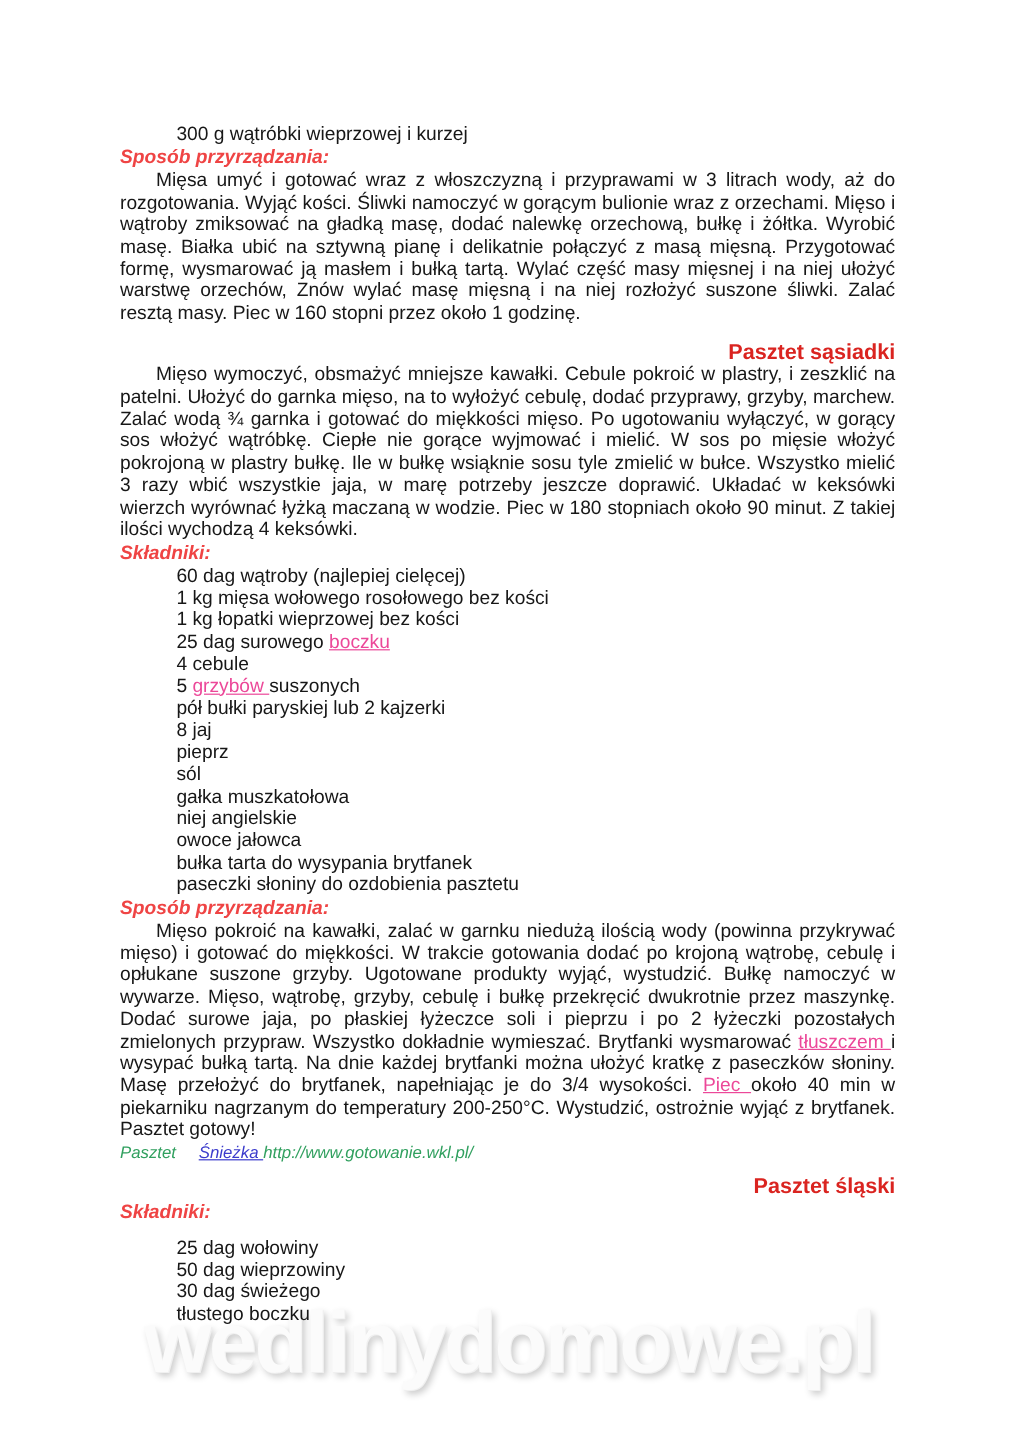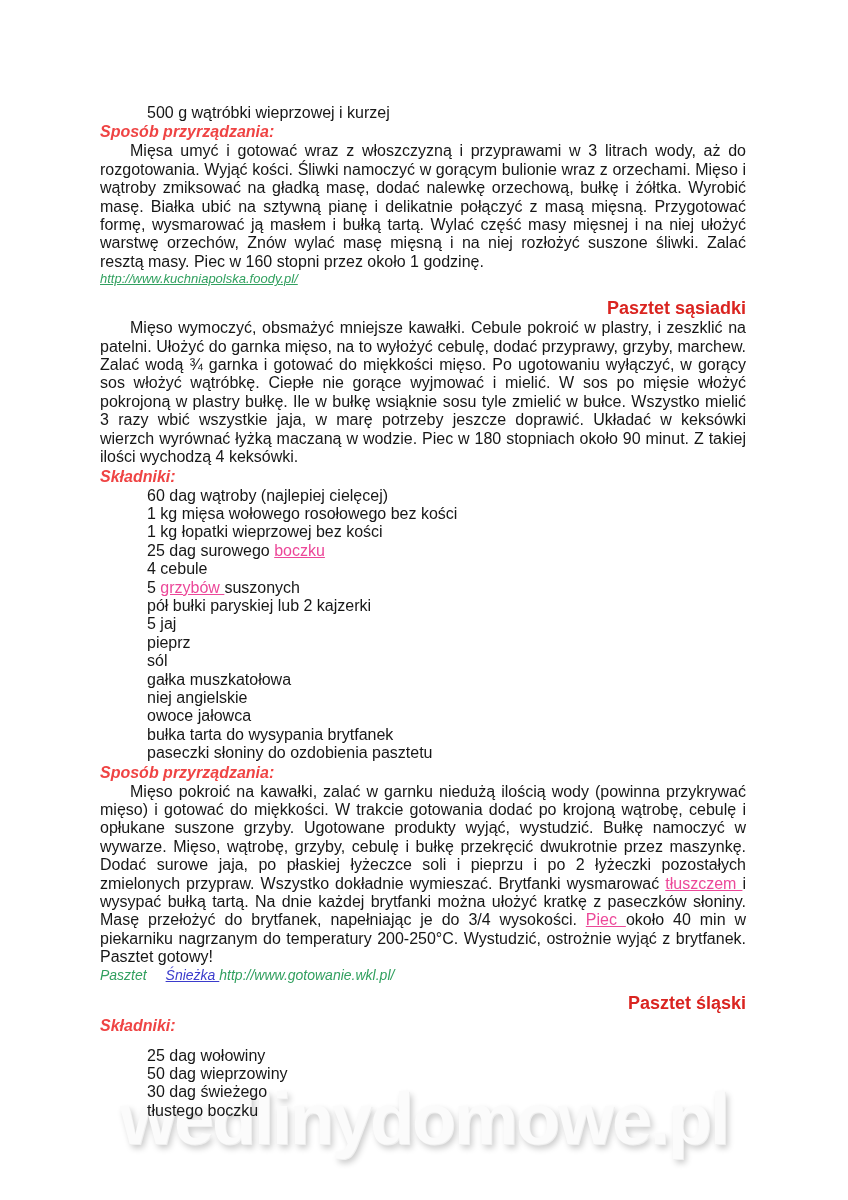--- a/index.html
+++ b/index.html
@@ -46,43 +46,42 @@
     user-select:none;
   }
 </style>
 </head>
 <body>
 
 <div class="watermark">wedlinydomowe.pl</div>
 
 <div class="page">
 
-  <div class="first-line">500 g wątróbki wieprzowej i kurzej</div>
+  <div class="first-line">300 g wątróbki wieprzowej i kurzej</div>
 
   <div class="h-blue">Sposób przyrządzania:</div>
 
   <p class="body-par">Mięsa umyć i gotować wraz z włoszczyzną i przyprawami w 3 litrach wody, aż do rozgotowania. Wyjąć kości. Śliwki namoczyć w gorącym bulionie wraz z orzechami. Mięso i wątroby zmiksować na gładką masę, dodać nalewkę orzechową, bułkę i żółtka. Wyrobić masę. Białka ubić na sztywną pianę i delikatnie połączyć z masą mięsną. Przygotować formę, wysmarować ją masłem i bułką tartą. Wylać część masy mięsnej i na niej ułożyć warstwę orzechów, Znów wylać masę mięsną i na niej rozłożyć suszone śliwki. Zalać resztą masy. Piec w 160 stopni przez około 1 godzinę.</p>
 
-  <div class="src-line"><a class="lnk-green">http://www.kuchniapolska.foody.pl/</a></div>
 
   <div class="h-red first">Pasztet sąsiadki</div>
 
   <p class="body-par">Mięso wymoczyć, obsmażyć mniejsze kawałki. Cebule pokroić w plastry, i zeszklić na patelni. Ułożyć do garnka mięso, na to wyłożyć cebulę, dodać przyprawy, grzyby, marchew. Zalać wodą ¾ garnka i gotować do miękkości mięso. Po ugotowaniu wyłączyć, w gorący sos włożyć wątróbkę. Ciepłe nie gorące wyjmować i mielić. W sos po mięsie włożyć pokrojoną w plastry bułkę. Ile w bułkę wsiąknie sosu tyle zmielić w bułce. Wszystko mielić 3 razy wbić wszystkie jaja, w marę potrzeby jeszcze doprawić. Układać w keksówki wierzch wyrównać łyżką maczaną w wodzie. Piec w 180 stopniach około 90 minut. Z takiej ilości wychodzą 4 keksówki.</p>
 
   <div class="h-blue">Składniki:</div>
 
   <div class="ing-list">
     <div class="ing">60 dag wątroby (najlepiej cielęcej)</div>
     <div class="ing">1 kg mięsa wołowego rosołowego bez kości</div>
     <div class="ing">1 kg łopatki wieprzowej bez kości</div>
     <div class="ing"><span>25 dag surowego </span><a class="lnk-blue">boczku</a></div>
     <div class="ing">4 cebule</div>
     <div class="ing"><span>5 </span><a class="lnk-blue">grzybów </a><span>suszonych</span></div>
     <div class="ing">pół bułki paryskiej lub 2 kajzerki</div>
-    <div class="ing">5 jaj</div>
+    <div class="ing">8 jaj</div>
     <div class="ing">pieprz</div>
     <div class="ing">sól</div>
     <div class="ing">gałka muszkatołowa</div>
     <div class="ing">niej angielskie</div>
     <div class="ing">owoce jałowca</div>
     <div class="ing">bułka tarta do wysypania brytfanek</div>
     <div class="ing">paseczki słoniny do ozdobienia pasztetu</div>
   </div>
 
   <div class="h-blue">Sposób przyrządzania:</div>

